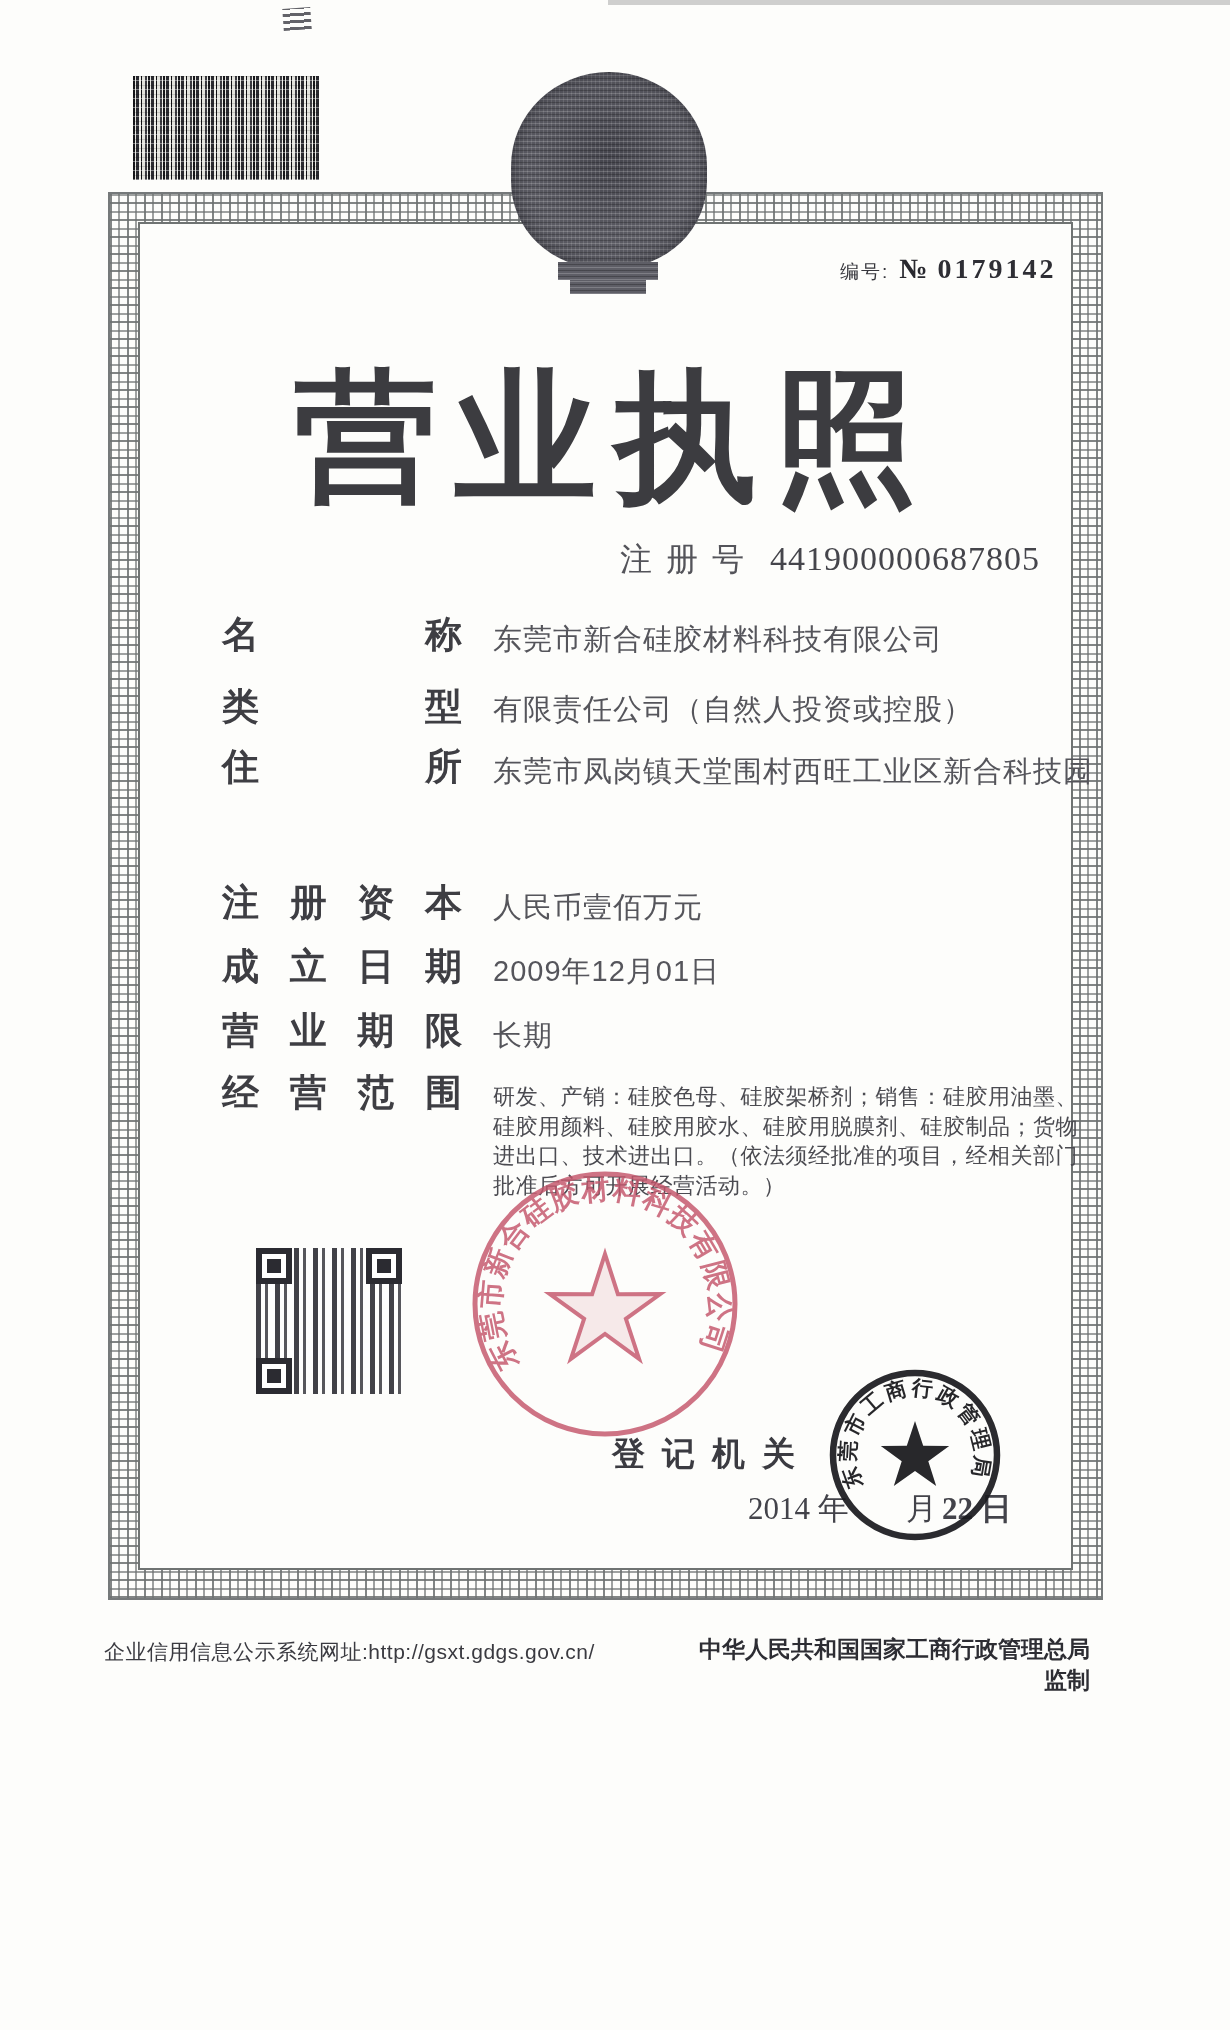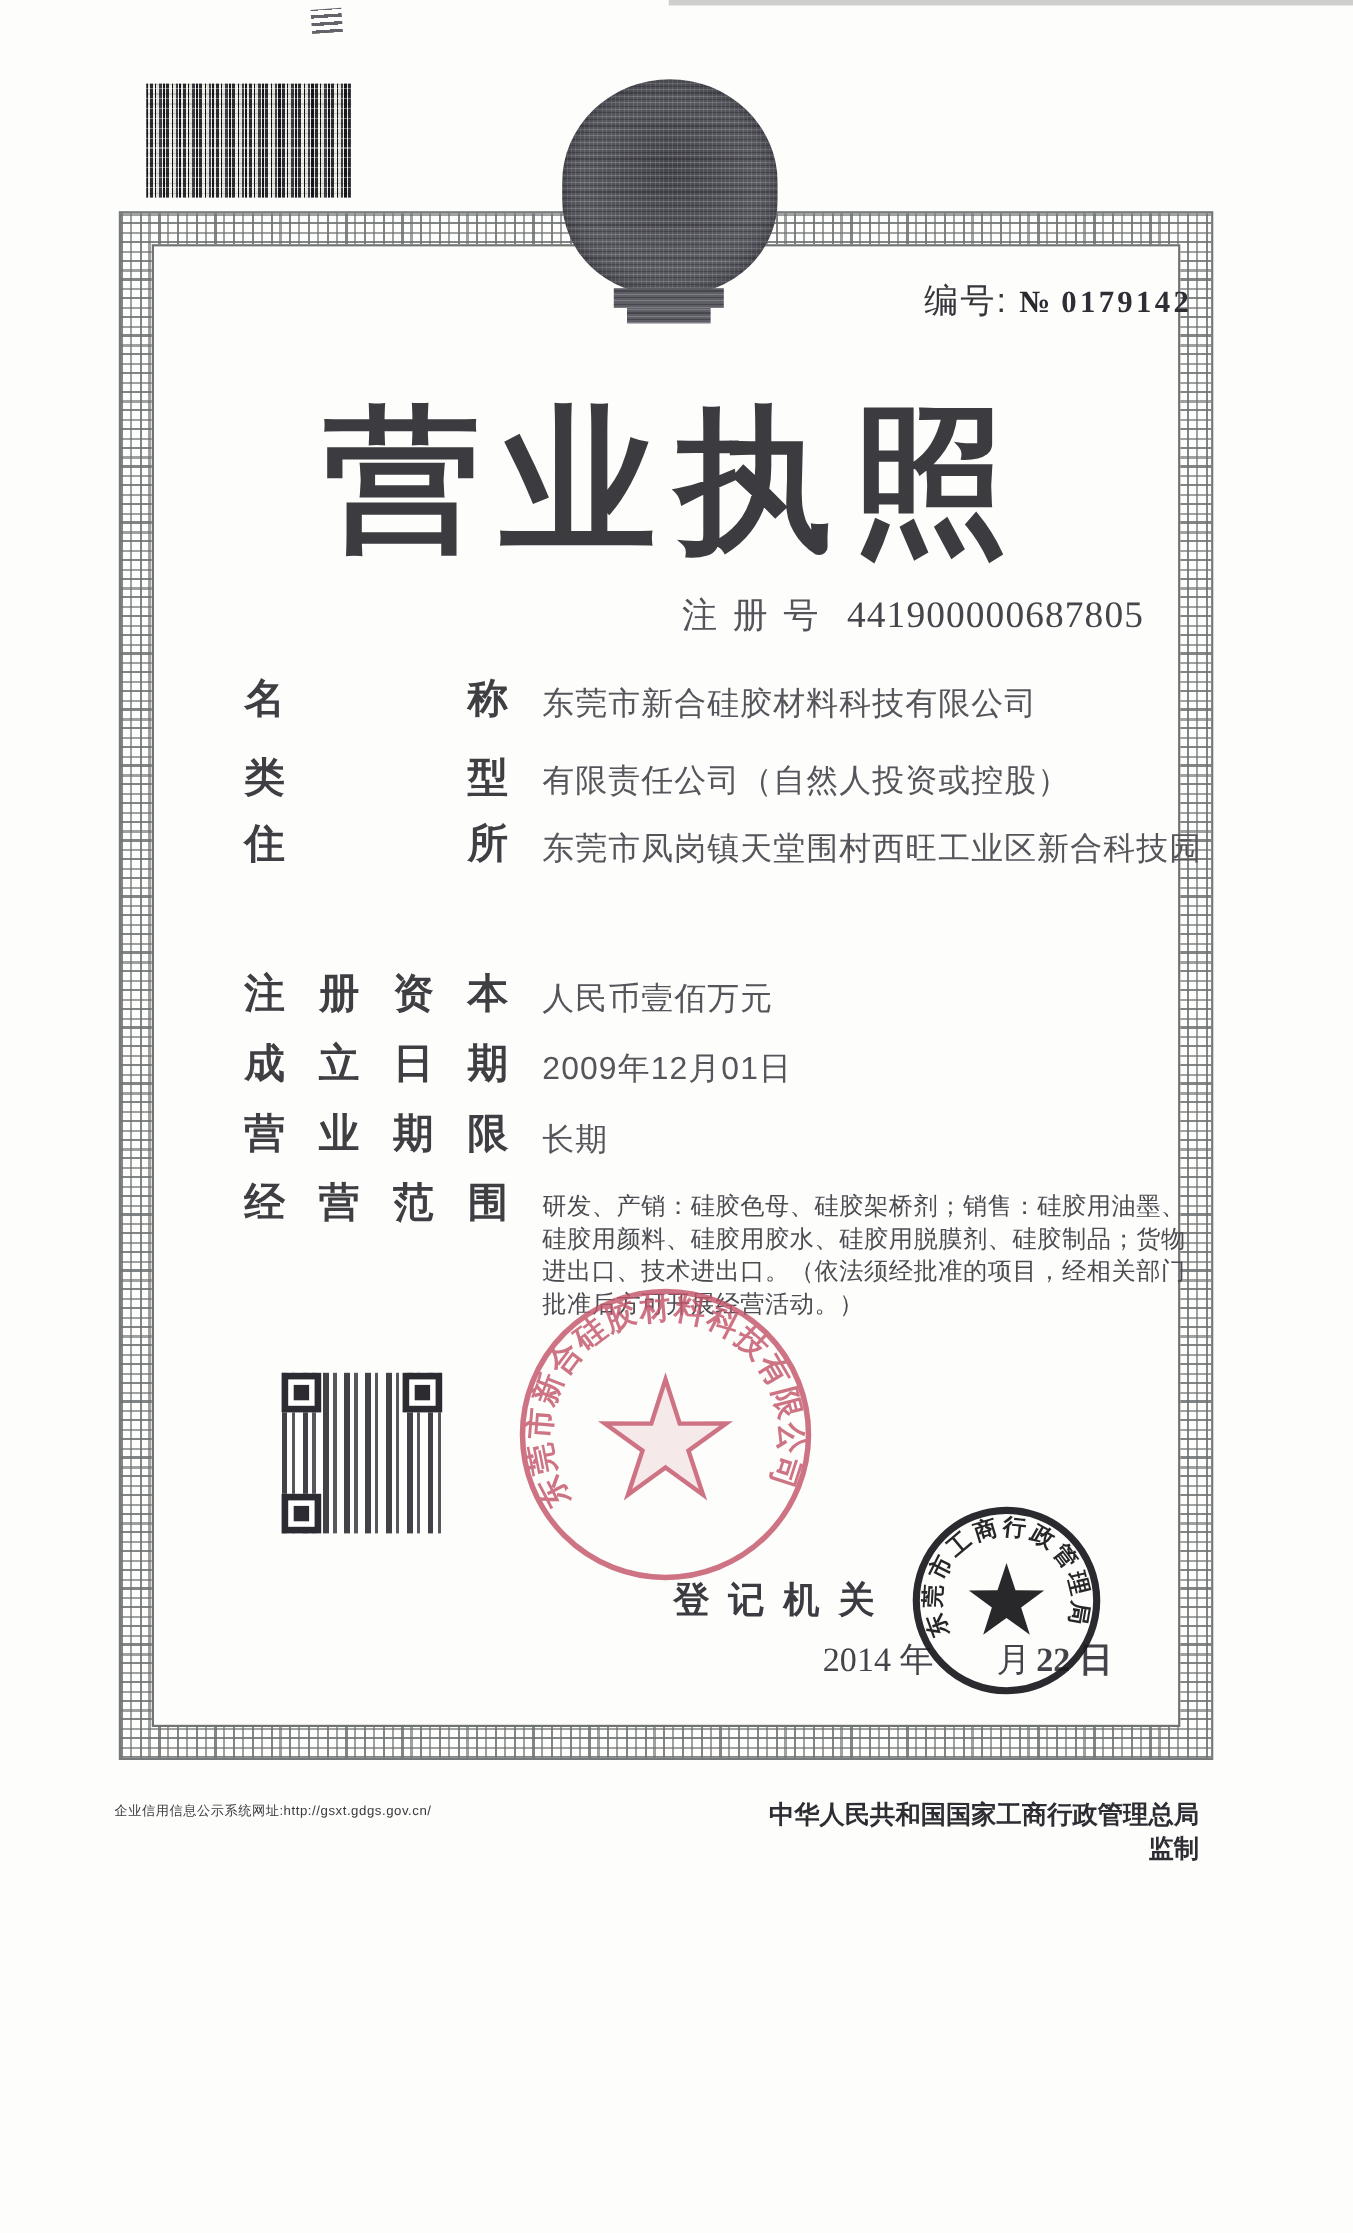--- a/index.html
+++ b/index.html
@@ -39,21 +39,21 @@
   .emblem-base2{left:570px;top:280px;width:76px;height:14px;}
   
   .frame{position:absolute;left:108px;top:192px;width:995px;height:1408px;z-index:1;}
   .frame-band{position:absolute;inset:0;border:2px solid #75797a;
     background-image:
       repeating-linear-gradient(90deg,rgba(108,112,112,.85) 0 2px,transparent 2px 8px,rgba(108,112,112,.65) 8px 10px,transparent 10px 17px),
       repeating-linear-gradient(0deg,rgba(108,112,112,.85) 0 2px,transparent 2px 8px,rgba(108,112,112,.65) 8px 10px,transparent 10px 17px);}
   .frame-inner{position:absolute;inset:30px;background:#fdfdfb;border:2px solid #6f7372;}
   
   .serial{position:absolute;left:840px;top:253px;z-index:4;display:flex;align-items:baseline;gap:10px;}
-  .serial .lbl{font-size:31px;color:#35353b;letter-spacing:2px;}
+  .serial .lbl{font-size:19px;color:#35353b;letter-spacing:2px;}
   .serial .nosym{font-family:"Liberation Serif",serif;font-weight:bold;font-size:28px;color:#28282e;}
   .serial .num{font-family:"Liberation Serif",serif;font-size:28px;letter-spacing:3px;color:#2e2e34;font-weight:bold;}
   .title{
     position:absolute;left:108px;top:352px;width:995px;z-index:4;
     text-align:center;font-size:142px;line-height:1.2;font-weight:bold;
     letter-spacing:18px;text-indent:18px;color:#3c3c40;
   }
   .regline{position:absolute;left:620px;top:538px;z-index:4;display:flex;align-items:baseline;gap:12px;}
   .regline .lbl{font-size:32px;letter-spacing:14px;color:#54545a;}
   .regline .num{font-family:"Liberation Serif",serif;font-size:34px;letter-spacing:1px;color:#45454b;}
@@ -74,21 +74,21 @@
   .qr-finder::after{content:"";position:absolute;left:5px;top:5px;width:14px;height:14px;background:#2b2b31;}
   .qr-finder.tl{left:0;top:0;} .qr-finder.tr{right:0;top:0;} .qr-finder.bl{left:0;bottom:0;}
   
   .stamp-red{position:absolute;left:465px;top:1164px;z-index:5;opacity:.82;}
   .stamp-black{position:absolute;left:823px;top:1363px;z-index:6;opacity:.92;}
   
   .registrar{position:absolute;left:612px;top:1432px;z-index:4;font-size:33px;font-weight:600;letter-spacing:17px;color:#3b3b41;}
   .date-seg{position:absolute;top:1488px;z-index:4;font-family:"Liberation Serif",serif;font-size:31px;color:#43434a;}
   .date-year{left:748px;} .date-month{left:906px;} .date-day{left:942px;font-weight:bold;}
   
-  .footer-left{position:absolute;left:104px;top:1638px;font-size:12px;letter-spacing:.5px;color:#3a3a40;}
+  .footer-left{position:absolute;left:104px;top:1638px;font-size:21px;letter-spacing:.5px;color:#3a3a40;}
   .footer-right{position:absolute;left:690px;top:1634px;width:400px;text-align:right;font-size:23px;font-weight:700;color:#2d2d33;}
 </style>
 </head>
 <body>
 
 <div id="page">
 
   <div class="streak-top"></div>
   <div class="smudge-dark"></div>
   <div class="smudge" style="left:225px;top:495px;width:22px;height:28px;"></div>

